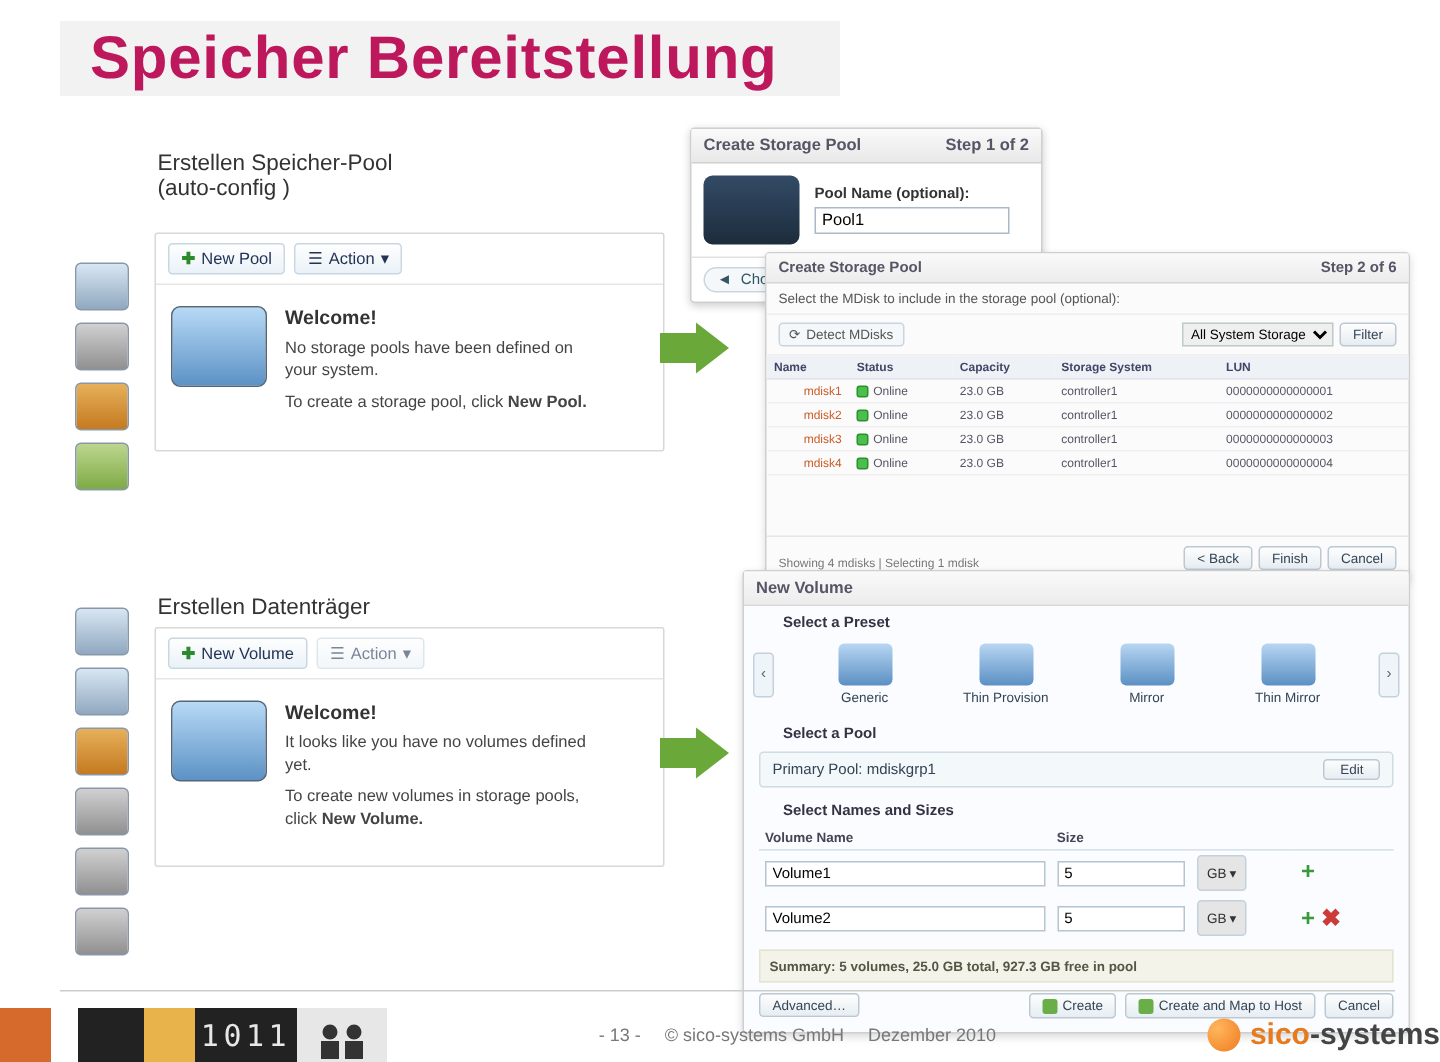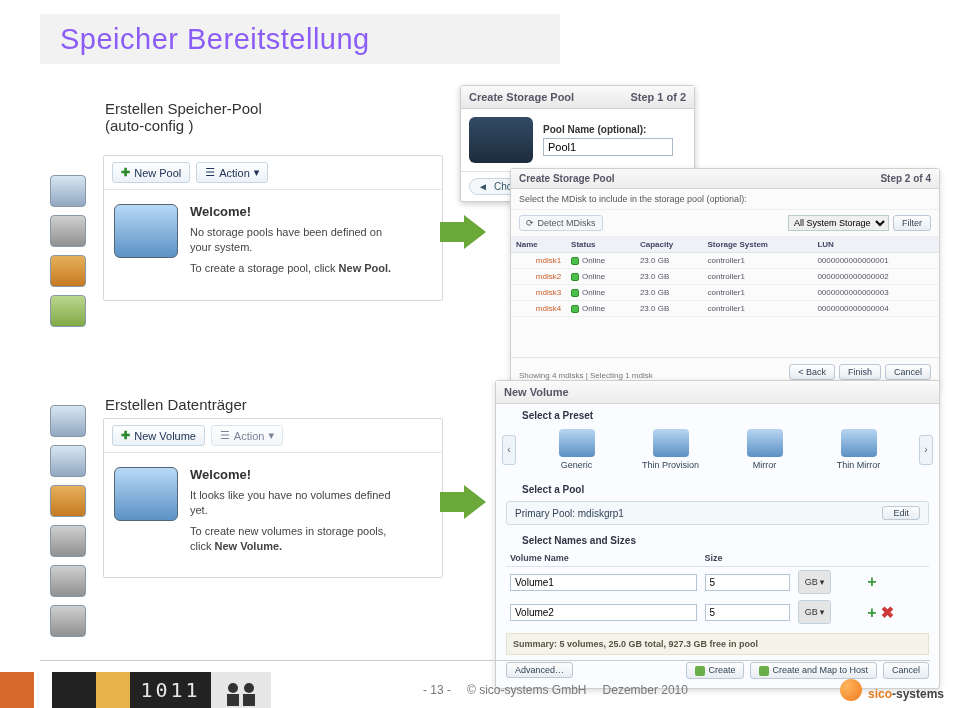--- a/index.html
+++ b/index.html
@@ -1,19 +1,19 @@
 <!DOCTYPE html>
 <html><head>
 <meta charset="utf-8">
 <style>
   * { box-sizing: border-box; margin: 0; padding: 0; font-family: Arial, Helvetica, sans-serif; }
   body { width: 960px; height: 708px; background: #fff; position: relative; overflow: hidden; font-size: 11px; color: #333; }
 
   .slide-title-bar { position:absolute; top:14px; left:40px; width:520px; height:50px; background:#f2f2f2; display:flex; align-items:center; padding-left:20px; }
-  .slide-title-bar h1 { font-size: 29px; font-weight: 400; color: #8b5cf6; letter-spacing: 0.5px; }
+  .slide-title-bar h1 { font-size: 40px; font-weight: 700; color: #be185d; letter-spacing: 0.5px; }
 
   .label { position:absolute; font-size: 15px; color:#333; font-weight: 300; }
   .lbl1 { top: 100px; left: 105px; }
   .lbl2 { top: 396px; left: 105px; }
 
   
   .sidebar { position:absolute; left:50px; top:175px; width:40px; display:flex; flex-direction:column; gap:8px; }
   .sidebar2 { position:absolute; left:50px; top:405px; width:40px; display:flex; flex-direction:column; gap:8px; }
   .sico { width:36px; height:32px; border-radius:4px; background: linear-gradient(#d8e6f2,#90a8c0); border:1px solid #8898aa;}
   .sico.b { background: linear-gradient(#e6b05a,#c57a20);}
@@ -88,21 +88,21 @@
   .nv .summary { margin:2px 10px 0; padding:5px 6px; background:#f3f3ea; border:1px solid #e3e3cf; font-size:9px; color:#554; font-weight:bold;}
   .nv .bbar { padding:7px 10px 9px; display:flex; justify-content:space-between; align-items:center;}
   .nv .bbar .right { display:flex; gap:6px;}
   .sbtn .gicon { display:inline-block; width:10px; height:10px; background:#6aae4a; border-radius:2px; margin-right:3px; vertical-align:middle;}
 
   
   .footer { position:absolute; bottom:0; left:0; right:0; height:36px; display:flex; align-items:center;}
   .footer .stripes { height:36px; display:flex;}
   .footer .s { height:36px;}
   .footer .txt { flex:1; display:flex; justify-content:center; gap:16px; align-items:center; font-size:12px; color:#777;}
-  .footer .logo { display:flex; align-items:flex-end; gap:6px; margin-right:16px; font-size:12px; font-weight:bold; color:#444;}
+  .footer .logo { display:flex; align-items:center; gap:6px; font-size:20px; font-weight:bold; color:#444;}
   .footer .logo .orb { width:22px; height:22px; border-radius:50%; background:radial-gradient(circle at 30% 30%, #ffb65e, #f07b1f);}  
   .footer .logo b { color:#e67a1f;}
 
   hr.sep { position:absolute; left:40px; right:30px; top:660px; border:none; border-top:1px solid #ccc;}
 </style>
 </head>
 <body>
 
 <div class="slide-title-bar">
   <h1>Speicher Bereitstellung</h1>
@@ -197,21 +197,21 @@
         <span>◄</span> 
         <span>Choose Icon</span> 
         <span>►</span>
       </span>
   </div>
 </div>
 
 <div class="step2">
   <div class="mhead">
       <span>Create Storage Pool</span>
-      <span>Step 2 of 4</span>
+      <span>Step 2 of 6</span>
     </div>
   <div class="sub">
     <span>Select the MDisk to include in the storage pool (optional):</span>
   </div>
   <div class="sub">
     <span class="detect">
         <span>⟳</span>
         <span>Detect MDisks</span>
       </span>
     <span class="filter">
@@ -336,21 +336,21 @@
 </div>
 
 <hr class="sep">
 
 <div class="footer">
   <div class="stripes">
     <div class="s" style="width:34px;background:#d66a2c"></div>
     <div class="s" style="width:18px;background:#fff"></div>
     <div class="s" style="width:44px;background:#222"></div>
     <div class="s" style="width:34px;background:#e7b34a"></div>
-    <div class="s" style="width:81px;background:#222;display:flex;align-items:center;justify-content:center;color:#e7e7e7;font-family:monospace;font-size:20px;letter-spacing:3px;">1011</div>
+    <div class="s" style="width:68px;background:#222;display:flex;align-items:center;justify-content:center;color:#e7e7e7;font-family:monospace;font-size:20px;letter-spacing:3px;">1011</div>
     <div class="s" style="width:60px;background:#e7e7e7;display:flex;align-items:flex-end;justify-content:center;">
         <svg width="40" height="30">
           <circle cx="12" cy="10" r="5" fill="#333"></circle>
           <circle cx="28" cy="10" r="5" fill="#333"></circle>
           <rect x="6" y="16" width="12" height="12" fill="#333"></rect>
           <rect x="22" y="16" width="12" height="12" fill="#333"></rect>
         </svg>
       </div>
   </div>
   <div class="txt">

